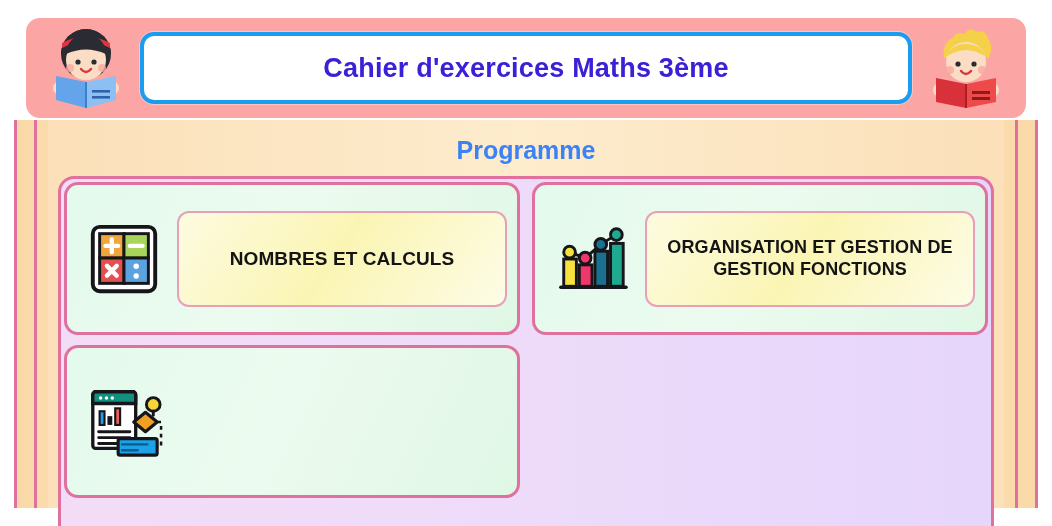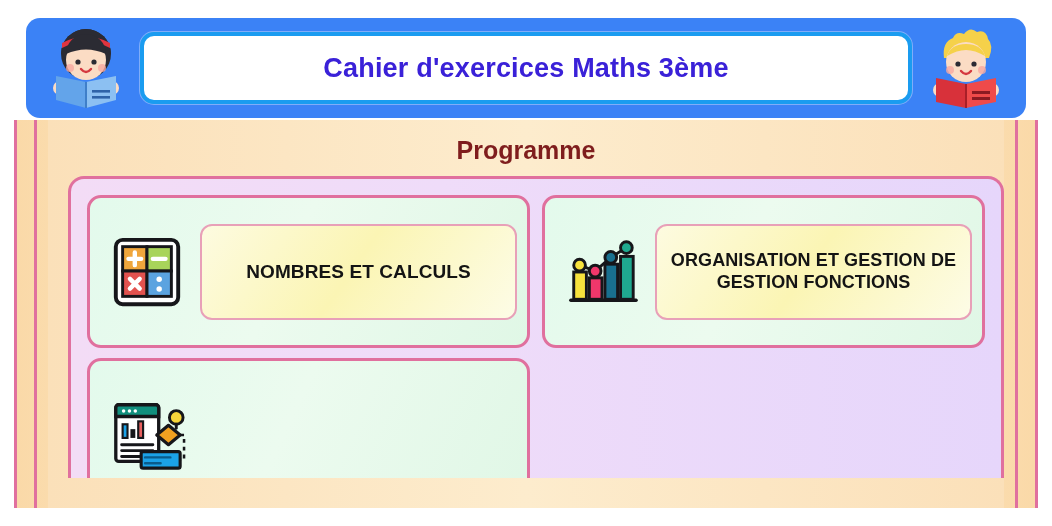--- a/index.html
+++ b/index.html
@@ -22,21 +22,21 @@
     overflow: hidden;
   }
 
   
   .header-bar {
     position: absolute;
     left: 26px;
     top: 18px;
     width: 1000px;
     height: 100px;
-    background: #3b82f6;
+    background: #fca5a5;
     border-radius: 14px;
     display: flex;
     align-items: center;
     justify-content: space-between;
     padding: 12px 14px;
     box-sizing: border-box;
     z-index: 6;
   }
 
   .mascot {
@@ -115,38 +115,38 @@
     width: 956px;
     height: 48px;
     display: flex;
     align-items: center;
     justify-content: center;
     z-index: 5;
   }
   .programme-title {
     font-size: 25px;
     font-weight: bold;
-    color: #7f1d1d;
+    color: #3b82f6;
   }
 
   
   .grid-shell {
     position: absolute;
-    left: 68px;
+    left: 58px;
     top: 176px;
     width: 936px;
-    height: 302px;
+    height: 350px;
     background: linear-gradient(90deg,#f3dcf6 0%, #efdcf9 40%, #e6d6fb 100%);
     border: 3px solid #e0709e;
     border-bottom: none;
     border-radius: 16px 16px 0 0;
     box-sizing: border-box;
     z-index: 5;
     overflow: hidden;
-    padding: 16px;
+    padding: 3px;
   }
 
   .grid {
     display: grid;
     grid-template-columns: 1fr 1fr;
     grid-template-rows: 153px 153px;
     gap: 10px 12px;
     width: 100%;
   }
 

